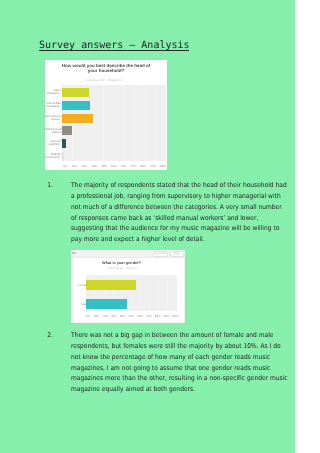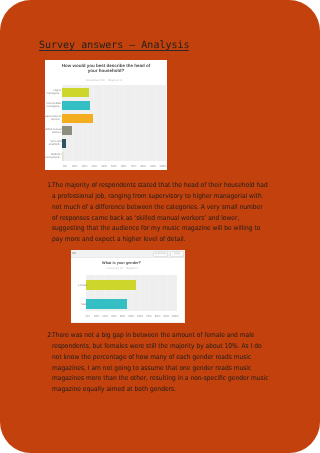--- a/index.html
+++ b/index.html
@@ -1,17 +1,17 @@
 <!DOCTYPE html>
 <html><head>
 <meta charset="utf-8">
 <style>
   html,body{margin:0;padding:0;background:#ffffff;width:320px;height:453px;overflow:hidden;}
   body{font-family:"Liberation Sans",sans-serif;-webkit-font-smoothing:antialiased;text-rendering:geometricPrecision;}
-  .page{position:relative;width:320px;height:453px;background:#c2410c;border-radius:31px;}
+  .page{position:relative;width:295px;height:453px;background:#86efac;}
 
   .doc-title{position:absolute;left:39px;top:40px;font-family:"DejaVu Sans Mono",monospace;
     font-size:10px;color:#202020;white-space:nowrap;}
   .doc-title-underline{position:absolute;left:39px;top:50px;width:150px;height:1px;background:#2a2a2a;}
 
   
   .chart{position:absolute;background:#fff;box-sizing:border-box;}
   .ct-title{position:absolute;left:0;right:0;text-align:center;font-weight:bold;
     color:#4a4a4a;font-size:4.5px;line-height:5.4px;}
   .ct-sub{position:absolute;left:0;right:0;text-align:center;color:#c2c2c2;font-size:3px;white-space:pre;}
@@ -23,21 +23,21 @@
   .xlab{position:absolute;text-align:center;color:#949494;font-size:2.9px;}
   .tbar{position:absolute;left:0;right:0;top:0;background:#f2f2f2;border-bottom:1px solid #eaeaea;}
   .tbtn{position:absolute;background:#fbfbfb;border:1px solid #e2e2e2;border-radius:1px;
     color:#b4b4b4;font-size:2.4px;text-align:center;}
   .tleft{position:absolute;background:#c8c8c8;}
 
   
   .li{position:absolute;color:#1c1c1c;font-family:"DejaVu Sans Condensed",sans-serif;
       font-size:6.6px;line-height:10.85px;}
   .li-num{position:absolute;left:0;width:9px;text-align:right;}
-  .li-txt{position:absolute;left:8px;width:217px;}
+  .li-txt{position:absolute;left:27px;width:217px;}
 </style>
 </head>
 <body>
 
 <div class="page">
 
   <div class="doc-title">Survey answers – Analysis</div>
   <div class="doc-title-underline"></div>
 
   <div class="chart" id="chart1" style="left:45px;top:60px;width:122px;height:110px;">

